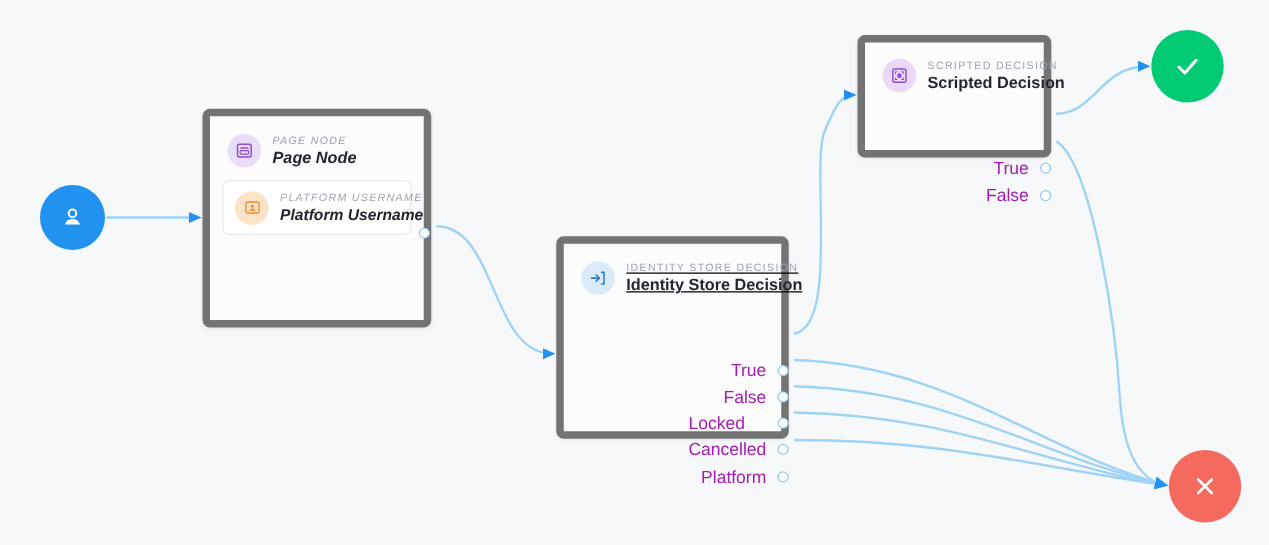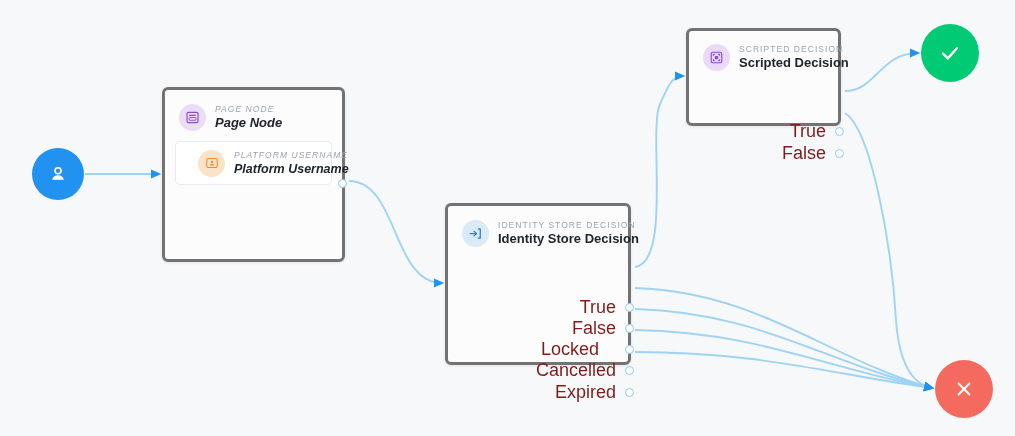--- a/index.html
+++ b/index.html
@@ -48,35 +48,36 @@
   .circle-failure {
     width: 58px; height: 58px;
     left: 935px; top: 360px;
     background: #f46a5e;
   }
 
   
   .node-card {
     position: absolute;
     background: #fcfcfd;
-    border: 3px solid #737373;
+    border: 6px solid #737373;
     border-radius: 6px;
     box-shadow: 0 1px 3px rgba(35,45,70,.09);
     box-sizing: border-box;
   }
   .node-page {
     left: 162px; top: 87px;
     width: 183px; height: 175px;
     padding: 10px 10px 12px 10px;
     font-style: italic;
   }
   .node-identity {
-    left: 445px; top: 203px;
+    left: 445px; top: 189px;
     width: 186px; height: 162px;
     padding: 10px 10px 10px 10px;
+    text-decoration: underline;
   }
   .node-scripted {
     left: 686px; top: 28px;
     width: 155px; height: 98px;
     padding: 9px 10px 10px 10px;
   }
 
   .node-head {
     display: flex;
     align-items: center;
@@ -116,21 +117,21 @@
 
   
   .callout {
     margin-top: 8px;
     border: 1px solid #e9ebf0;
     border-radius: 5px;
     background: #fff;
     display: flex;
     align-items: center;
     gap: 9px;
-    padding: 7px 22px;
+    padding: 7px 9px;
     box-sizing: border-box;
   }
   .callout .kicker { font-size: 8.5px; }
   .callout .title  { font-size: 12.5px; }
 
   
   .outcomes {
     position: absolute;
     right: 0;
     left: 0;
@@ -139,22 +140,22 @@
     position: absolute;
     right: -6px;
     height: 12px;
     display: flex;
     align-items: center;
     justify-content: flex-end;
     gap: 9px;
     white-space: nowrap;
   }
   .outcome-label {
-    font-size: 18px;
-    color: #7f1d1d;
+    font-size: 14px;
+    color: #a21caf;
     line-height: 12px;
   }
   .port {
     width: 9px; height: 9px;
     border-radius: 50%;
     border: 1.4px solid #8ecbf2;
     background: #fdfefe;
     box-sizing: border-box;
     flex: 0 0 9px;
   }
@@ -266,21 +267,21 @@
       </div>
       <div class="outcome" style="top:94px;gap:26px;">
         <span class="outcome-label">Locked</span>
         <span class="port"></span>
       </div>
       <div class="outcome" style="top:115px;">
         <span class="outcome-label">Cancelled</span>
         <span class="port"></span>
       </div>
       <div class="outcome" style="top:137px;">
-        <span class="outcome-label">Expired</span>
+        <span class="outcome-label">Platform</span>
         <span class="port"></span>
       </div>
     </div>
   </div>
 
   <div class="node-card node-scripted">
     <div class="node-head">
       <div class="badge badge-purple-2">
         <svg width="15" height="15" viewBox="0 0 24 24">
           <rect x="3.6" y="3.6" width="16.8" height="16.8" rx="2.6" fill="none" stroke="#8b4fd6" stroke-width="1.9"></rect>

